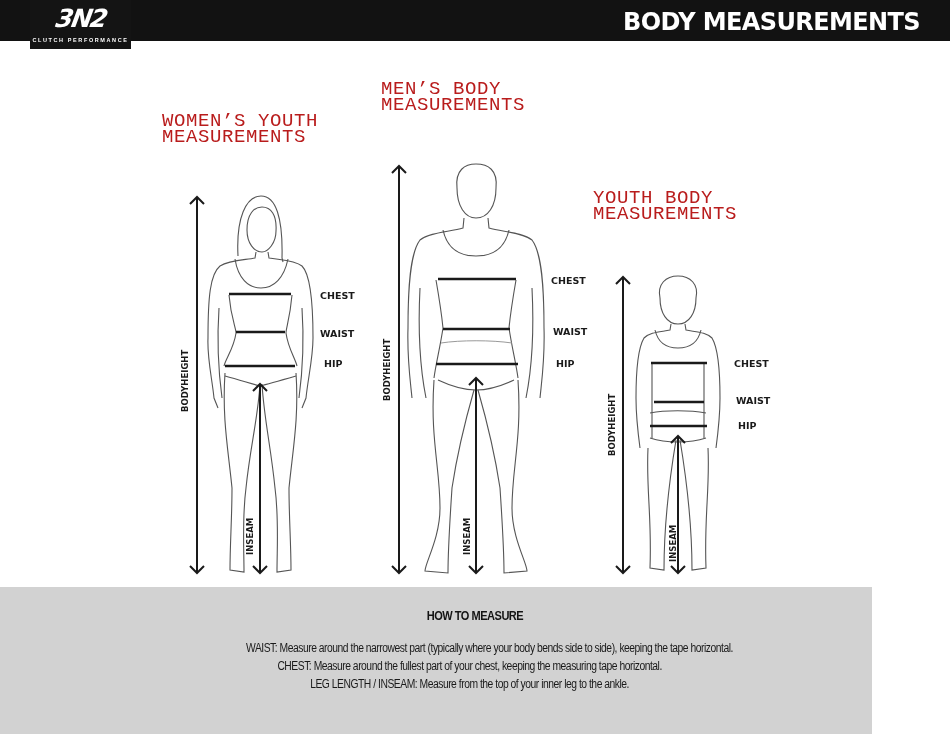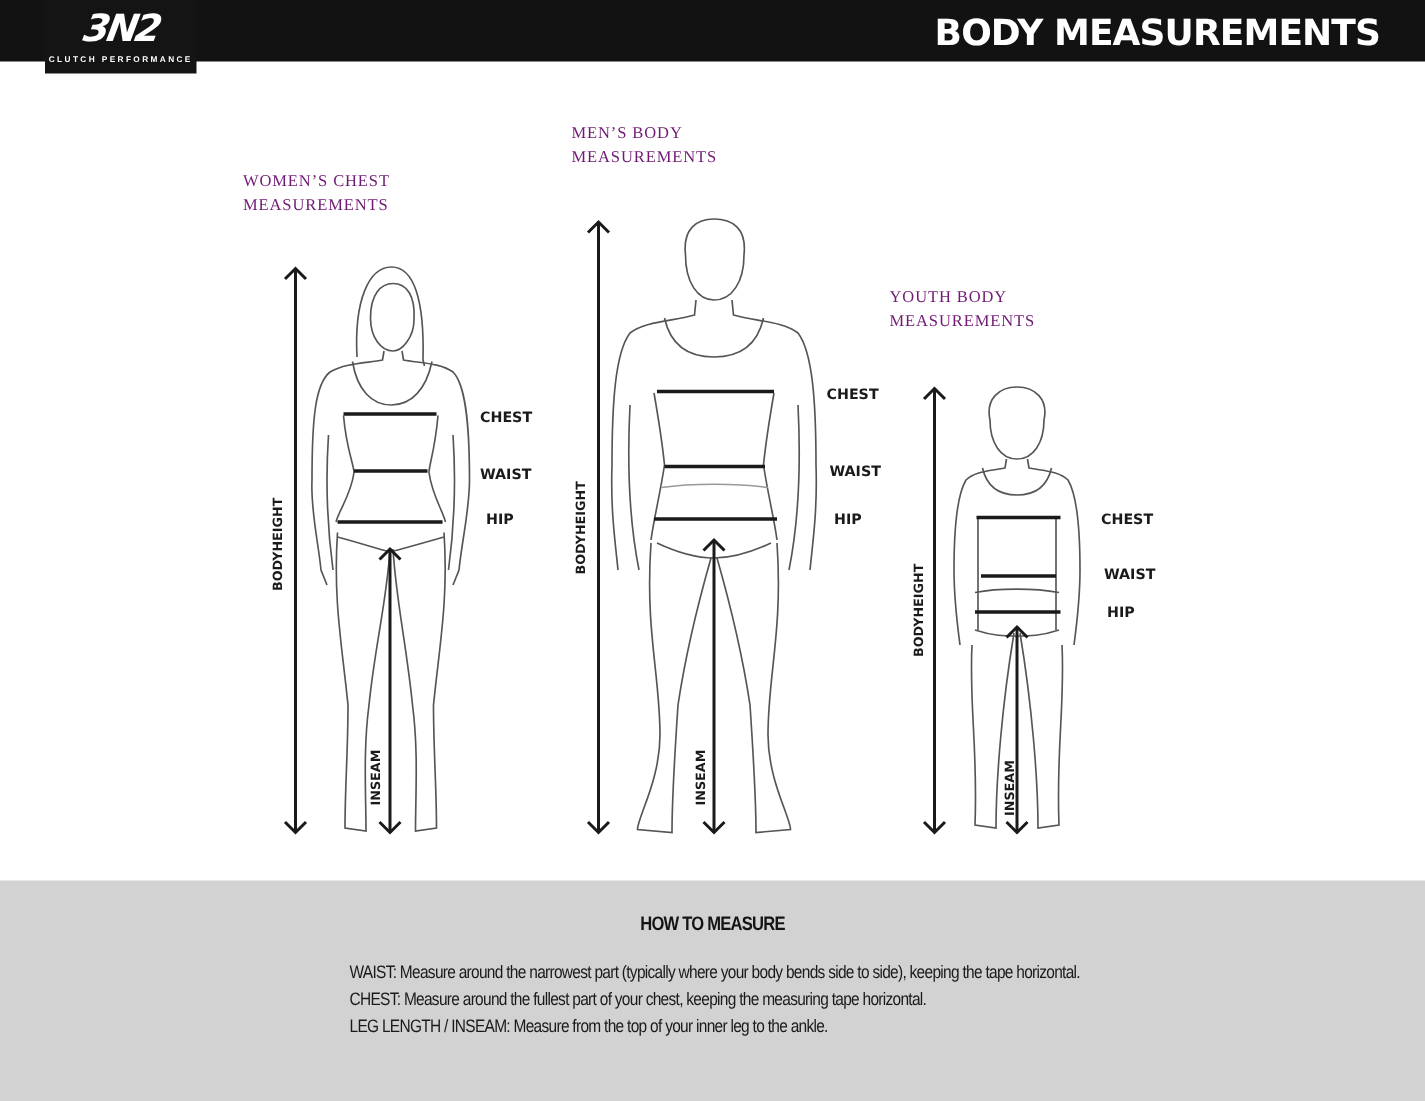--- a/index.html
+++ b/index.html
@@ -9,49 +9,49 @@
   .header { position:absolute; left:0; top:0; width:950px; height:41px; background:#121212; }
   .logo { position:absolute; left:30px; top:0; width:101px; height:49px; background:#141414; }
   .logo-mark { position:absolute; left:10px; top:6px; width:82px; height:26px; color:#fff;
     font-family:"DejaVu Sans", sans-serif; font-weight:900; font-style:italic; font-size:25px;
     letter-spacing:-2px; text-align:center; line-height:26px; transform:skewX(-10deg); }
   .logo-sub { position:absolute; left:0; top:37px; width:101px; text-align:center; color:#fff;
     font-size:5.5px; letter-spacing:1.6px; font-weight:bold; }
   .page-title { position:absolute; right:30px; top:8px; color:#fff; font-family:"DejaVu Sans", sans-serif;
     font-weight:bold; font-size:24px; letter-spacing:-0.6px; }
 
-  .section-title { position:absolute; font-family:Liberation Serif, serif; font-size:11px;
-    line-height:16px; letter-spacing:0.6px; color:#701a75; font-weight:normal; }
+  .section-title { position:absolute; font-family:Liberation Mono, monospace; font-size:19px;
+    line-height:16px; letter-spacing:0.6px; color:#b91c1c; font-weight:normal; }
 
-  .fig { position:absolute; overflow:visible; }
+  .fig { position:absolute; overflow:visible;margin-top:18px; }
   .fig svg { display:block; overflow:visible; }
   .lbl { font-family:"DejaVu Sans", sans-serif; font-weight:bold; font-size:9.5px; fill:#1a1a1a; }
   .vlbl { font-family:"DejaVu Sans", sans-serif; font-weight:bold; font-size:8.5px; fill:#1a1a1a; }
 
-  .howto { position:absolute; left:0; top:587px; width:950px; height:147px; background:#d2d2d2; }
+  .howto { position:absolute; left:0; top:587px; width:872px; height:147px; background:#d2d2d2; }
   .howto-title { position:absolute; top:21px; left:0; width:950px; text-align:center;
     font-family:"Liberation Sans", sans-serif; font-weight:bold; font-size:13px; letter-spacing:-0.6px;
     transform:scaleX(0.85); color:#141414; }
-  .howto-lines { position:absolute; left:233px; top:52px; width:520px; }
+  .howto-lines { position:absolute; left:246px; top:52px; width:520px;text-align:center; }
   .howto-line { font-family:"Liberation Sans", sans-serif; font-size:12px; line-height:18px;
     letter-spacing:-0.55px; color:#1a1a1a; white-space:nowrap; transform-origin:left center;
     transform:scaleX(0.86); }
 </style>
 </head>
 <body>
 
 <div class="header"></div>
 <div class="logo">
   <div class="logo-mark">3N2</div>
   <div class="logo-sub">CLUTCH PERFORMANCE</div>
 </div>
 <div class="page-title">BODY MEASUREMENTS</div>
 
 <div class="section-title" style="left:162px; top:113px;">
-  <div>WOMEN’S CHEST</div>
+  <div>WOMEN’S YOUTH</div>
   <div>MEASUREMENTS</div>
 </div>
 <div class="section-title" style="left:381px; top:81px;">
   <div>MEN’S BODY</div>
   <div>MEASUREMENTS</div>
 </div>
 <div class="section-title" style="left:593px; top:190px;">
   <div>YOUTH BODY</div>
   <div>MEASUREMENTS</div>
 </div>

